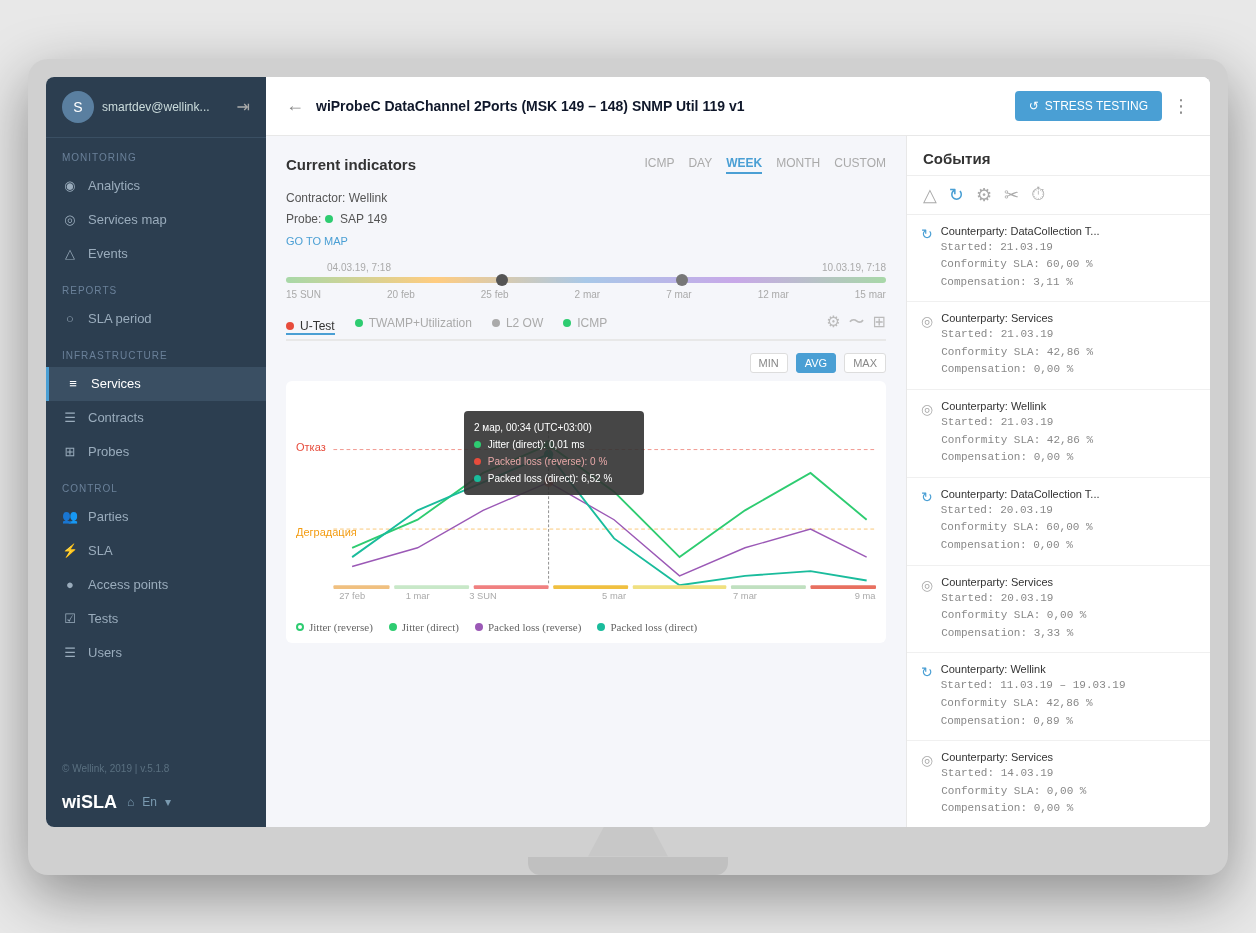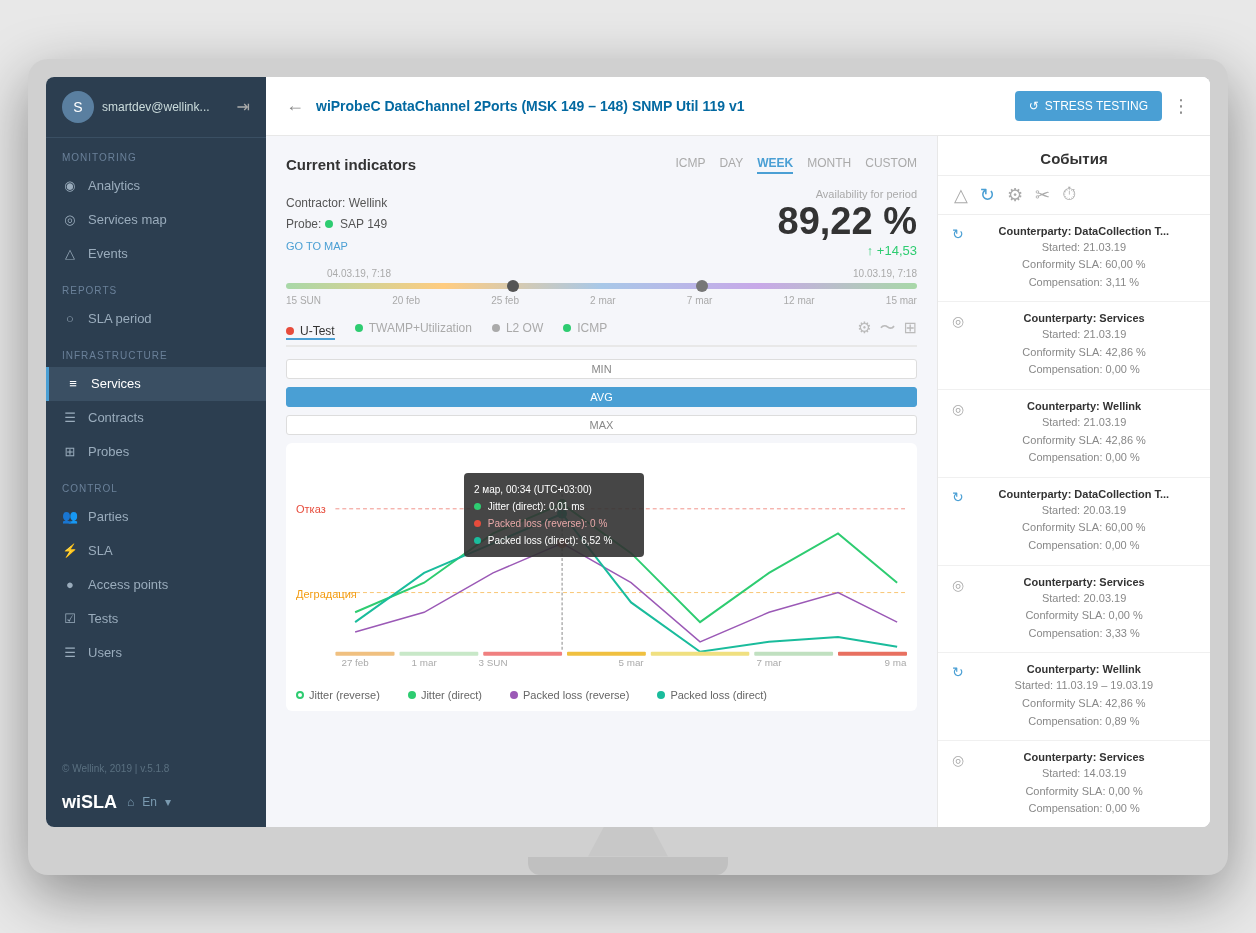--- a/index.html
+++ b/index.html
@@ -123,21 +123,21 @@
       gap: 12px;
     }
     .back-btn {
       color: #888;
       font-size: 18px;
       cursor: pointer;
     }
     .page-title {
       font-size: 14px;
       font-weight: 600;
-      color: #0369a1;
+      color: #0f172a;
     }
     .top-bar-right {
       display: flex;
       align-items: center;
       gap: 10px;
     }
     .stress-btn {
       background: #4a9fd4;
       color: #fff;
       border: none;
@@ -233,21 +233,20 @@
       display: flex;
       gap: 8px;
     }
     .view-btn { color: #bbb; cursor: pointer; font-size: 16px; }
     
     .chart-controls {
       display: flex;
       justify-content: flex-end;
       gap: 8px;
       margin-bottom: 8px;
-      flex-direction: column;
     }
     .ctrl-btn {
       font-size: 11px;
       padding: 3px 8px;
       border: 1px solid #ddd;
       border-radius: 3px;
       cursor: pointer;
       background: #fff;
       color: #888;
     }
@@ -277,42 +276,42 @@
       border-radius: 4px;
       font-size: 10px;
       line-height: 1.7;
       pointer-events: none;
       min-width: 180px;
     }
     .tooltip-dot { display: inline-block; width: 7px; height: 7px; border-radius: 50%; margin-right: 4px; }
     
     .chart-legend {
       display: flex;
-      gap: 28px;
-      margin-top: 12px;
+      gap: 16px;
+      margin-top: 6px;
       flex-wrap: wrap;
+      font-family: Liberation Serif, serif;
     }
     .legend-item {
       display: flex;
       align-items: center;
       gap: 5px;
       font-size: 11px;
       color: #666;
     }
     .legend-dot { width: 8px; height: 8px; border-radius: 50%; }
     .legend-circle { width: 8px; height: 8px; border-radius: 50%; border: 2px solid; background: transparent; }
     
     .events-panel {
-      width: 273px;
+      width: 304px;
       background: #fff;
       border-left: 1px solid #e8e8e8;
       display: flex;
       flex-direction: column;
       overflow: hidden;
-      text-align: center;
     }
     .events-header {
       padding: 14px 16px 8px;
       font-size: 15px;
       font-weight: 600;
       color: #333;
       border-bottom: 1px solid #eee;
     }
     .events-filter-row {
       display: flex;
@@ -330,22 +329,22 @@
     }
     .event-item {
       padding: 10px 14px;
       border-bottom: 1px solid #f0f0f0;
       font-size: 11px;
       display: flex;
       gap: 8px;
     }
     .event-icon { color: #4a9fd4; font-size: 14px; margin-top: 1px; flex-shrink: 0; }
     .event-body { flex: 1; }
-    .event-title { font-weight: 700; color: #333; margin-bottom: 2px; font-size: 11px; }
-    .event-meta { color: #888; line-height: 1.6; }
+    .event-title { font-weight: 400; color: #333; margin-bottom: 2px; font-size: 11px; }
+    .event-meta { color: #888; line-height: 1.6; font-family: Liberation Mono, monospace; }
     
     .monitor-stand {
       display: flex;
       flex-direction: column;
       align-items: center;
     }
     .stand-neck {
       width: 80px;
       height: 30px;
       background: #c8c8c8;
@@ -474,25 +473,20 @@
           <div class="info-row">
             <div class="info-left">
               <div>Contractor: Wellink</div>
               <div>
                 <span>Probe:</span>
                 <span class="probe-dot"></span>
                 <span>SAP 149</span>
               </div>
               <a class="go-to-map">GO TO MAP</a>
             </div>
-            <div class="availability-box">
-              <div class="avail-label">Availability for period</div>
-              <div class="avail-value">89,22 %</div>
-              <div class="avail-change">↑ +14,53</div>
-            </div>
           </div>
 
           <div class="timeline-section">
             <div style="display:flex; justify-content:space-between; font-size:10px; color:#aaa; margin-bottom:4px;padding-left:41px;">
               <span>04.03.19, 7:18</span>
               <span>10.03.19, 7:18</span>
             </div>
             <div class="timeline-bar">
               <div class="timeline-handle" style="left:35%"></div>
               <div class="timeline-handle" style="left:65%; background:#777;"></div>

